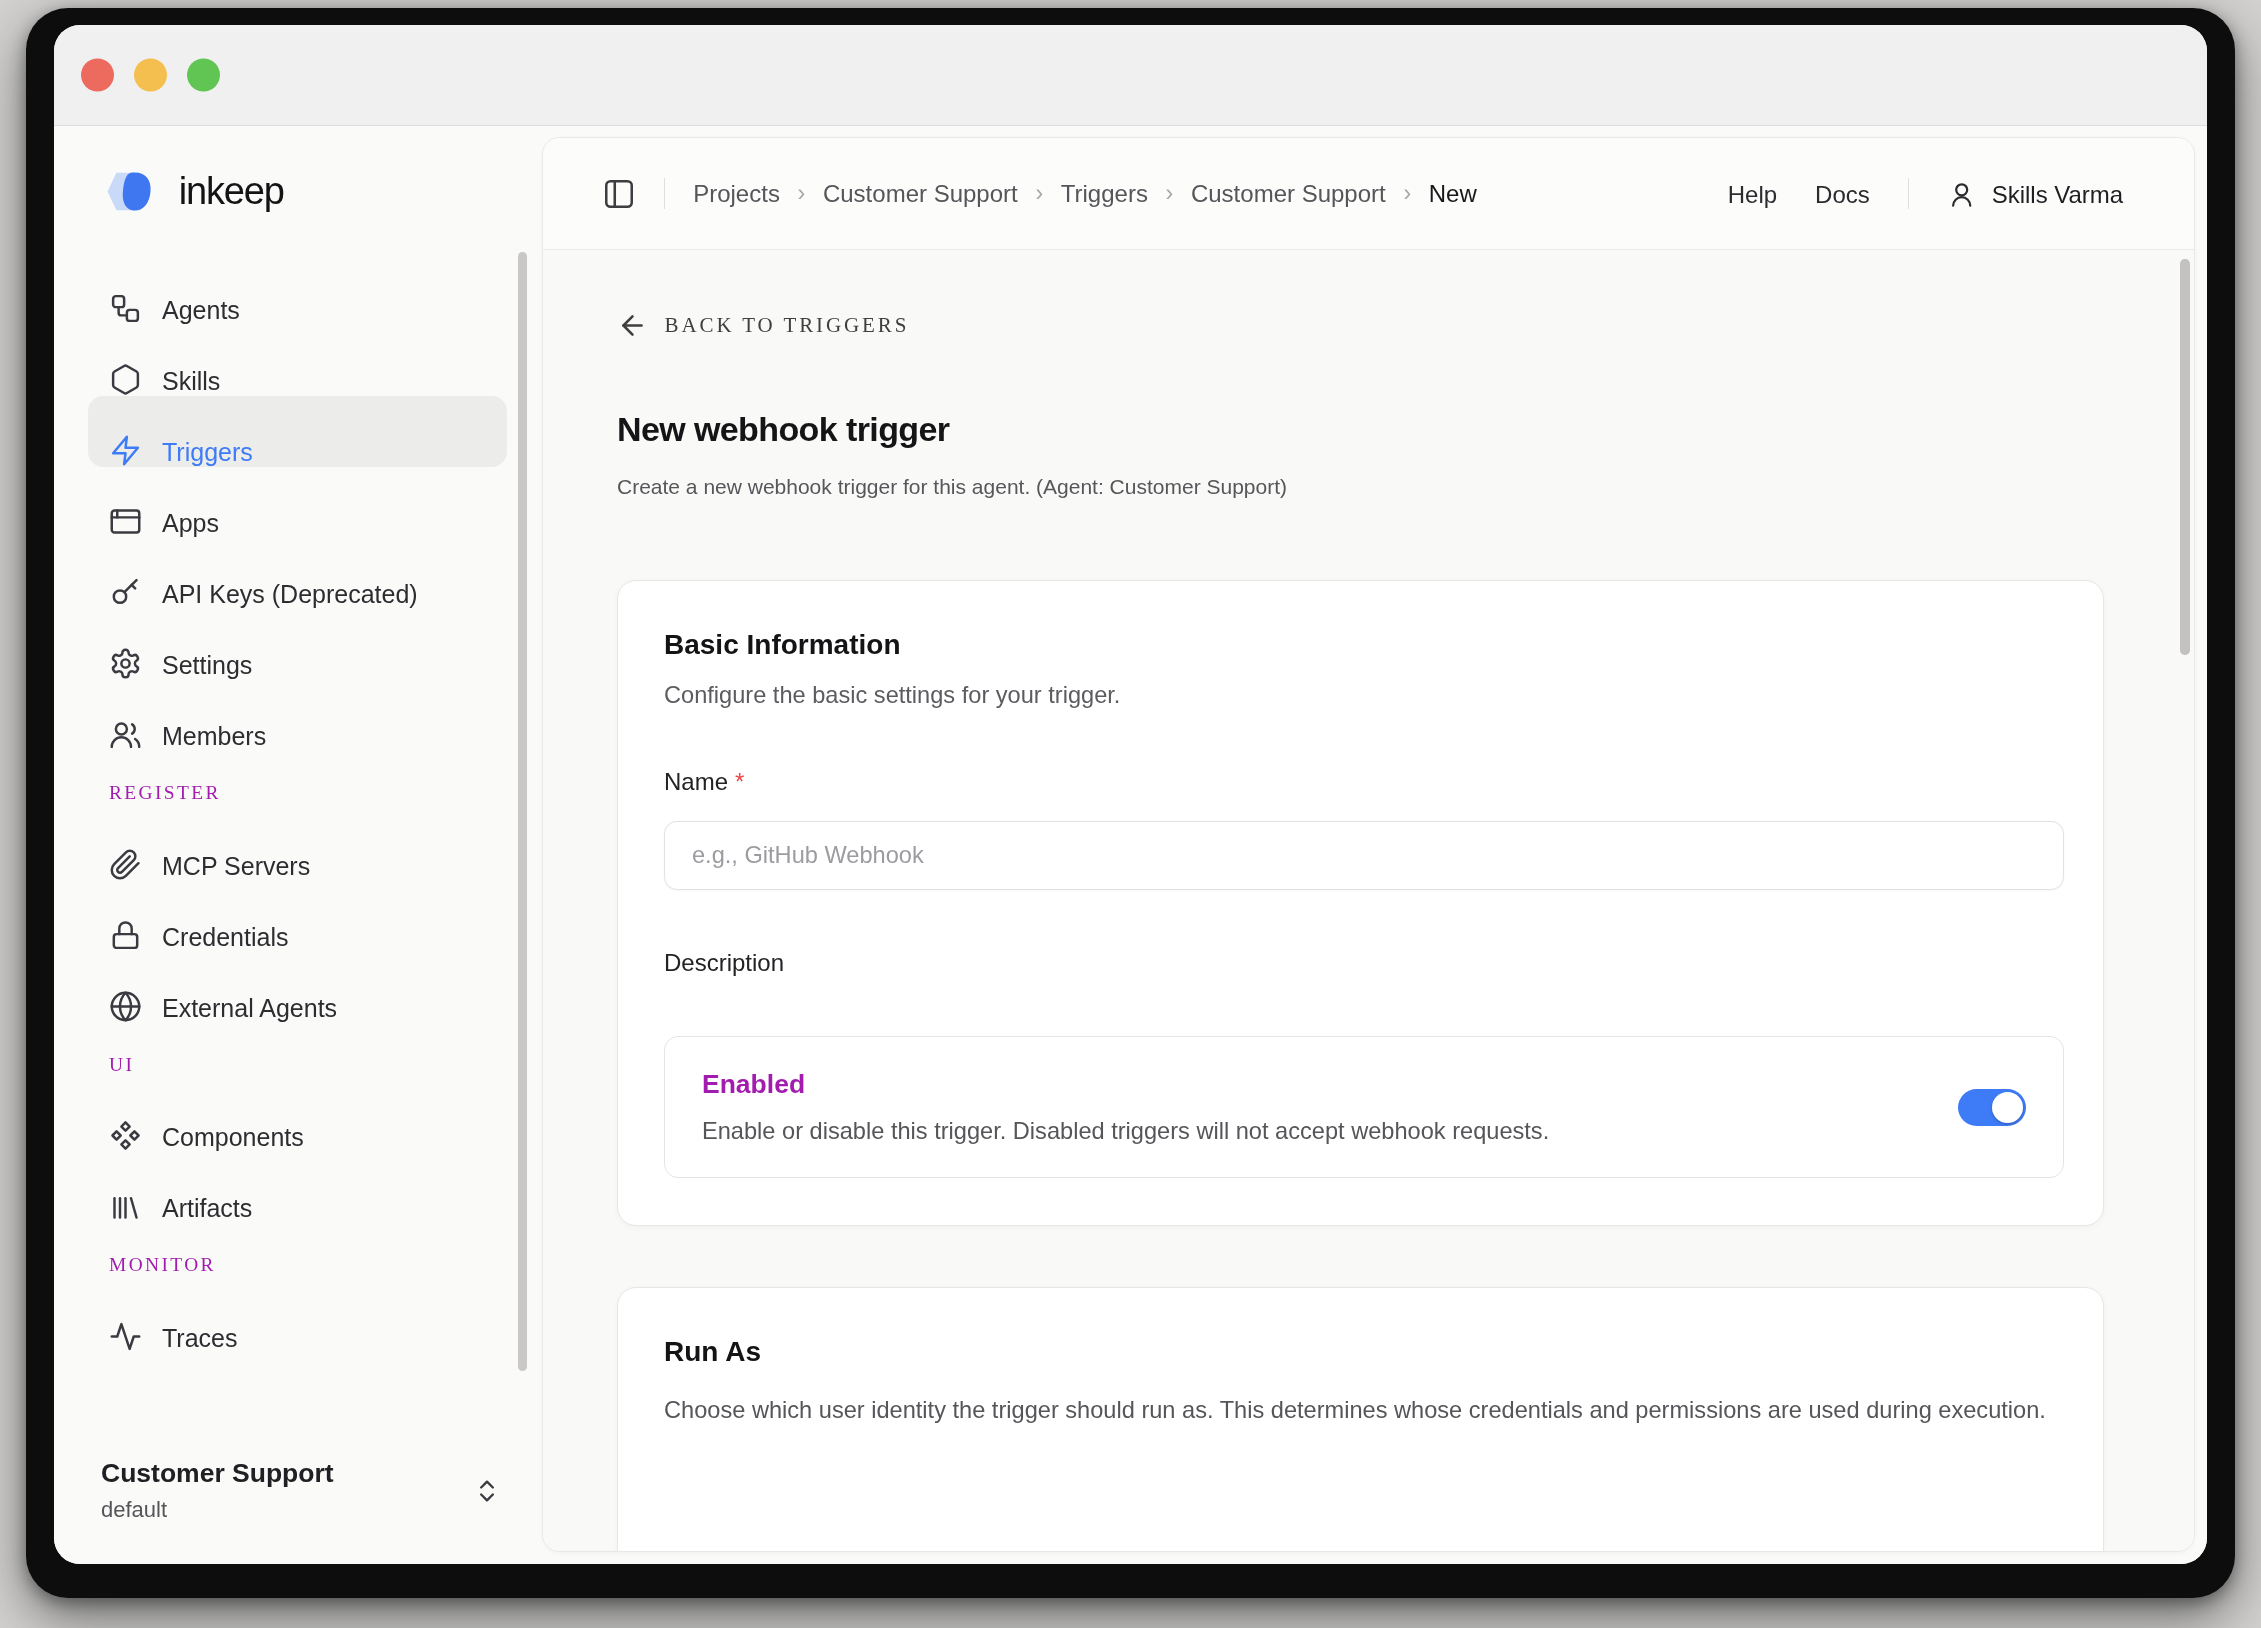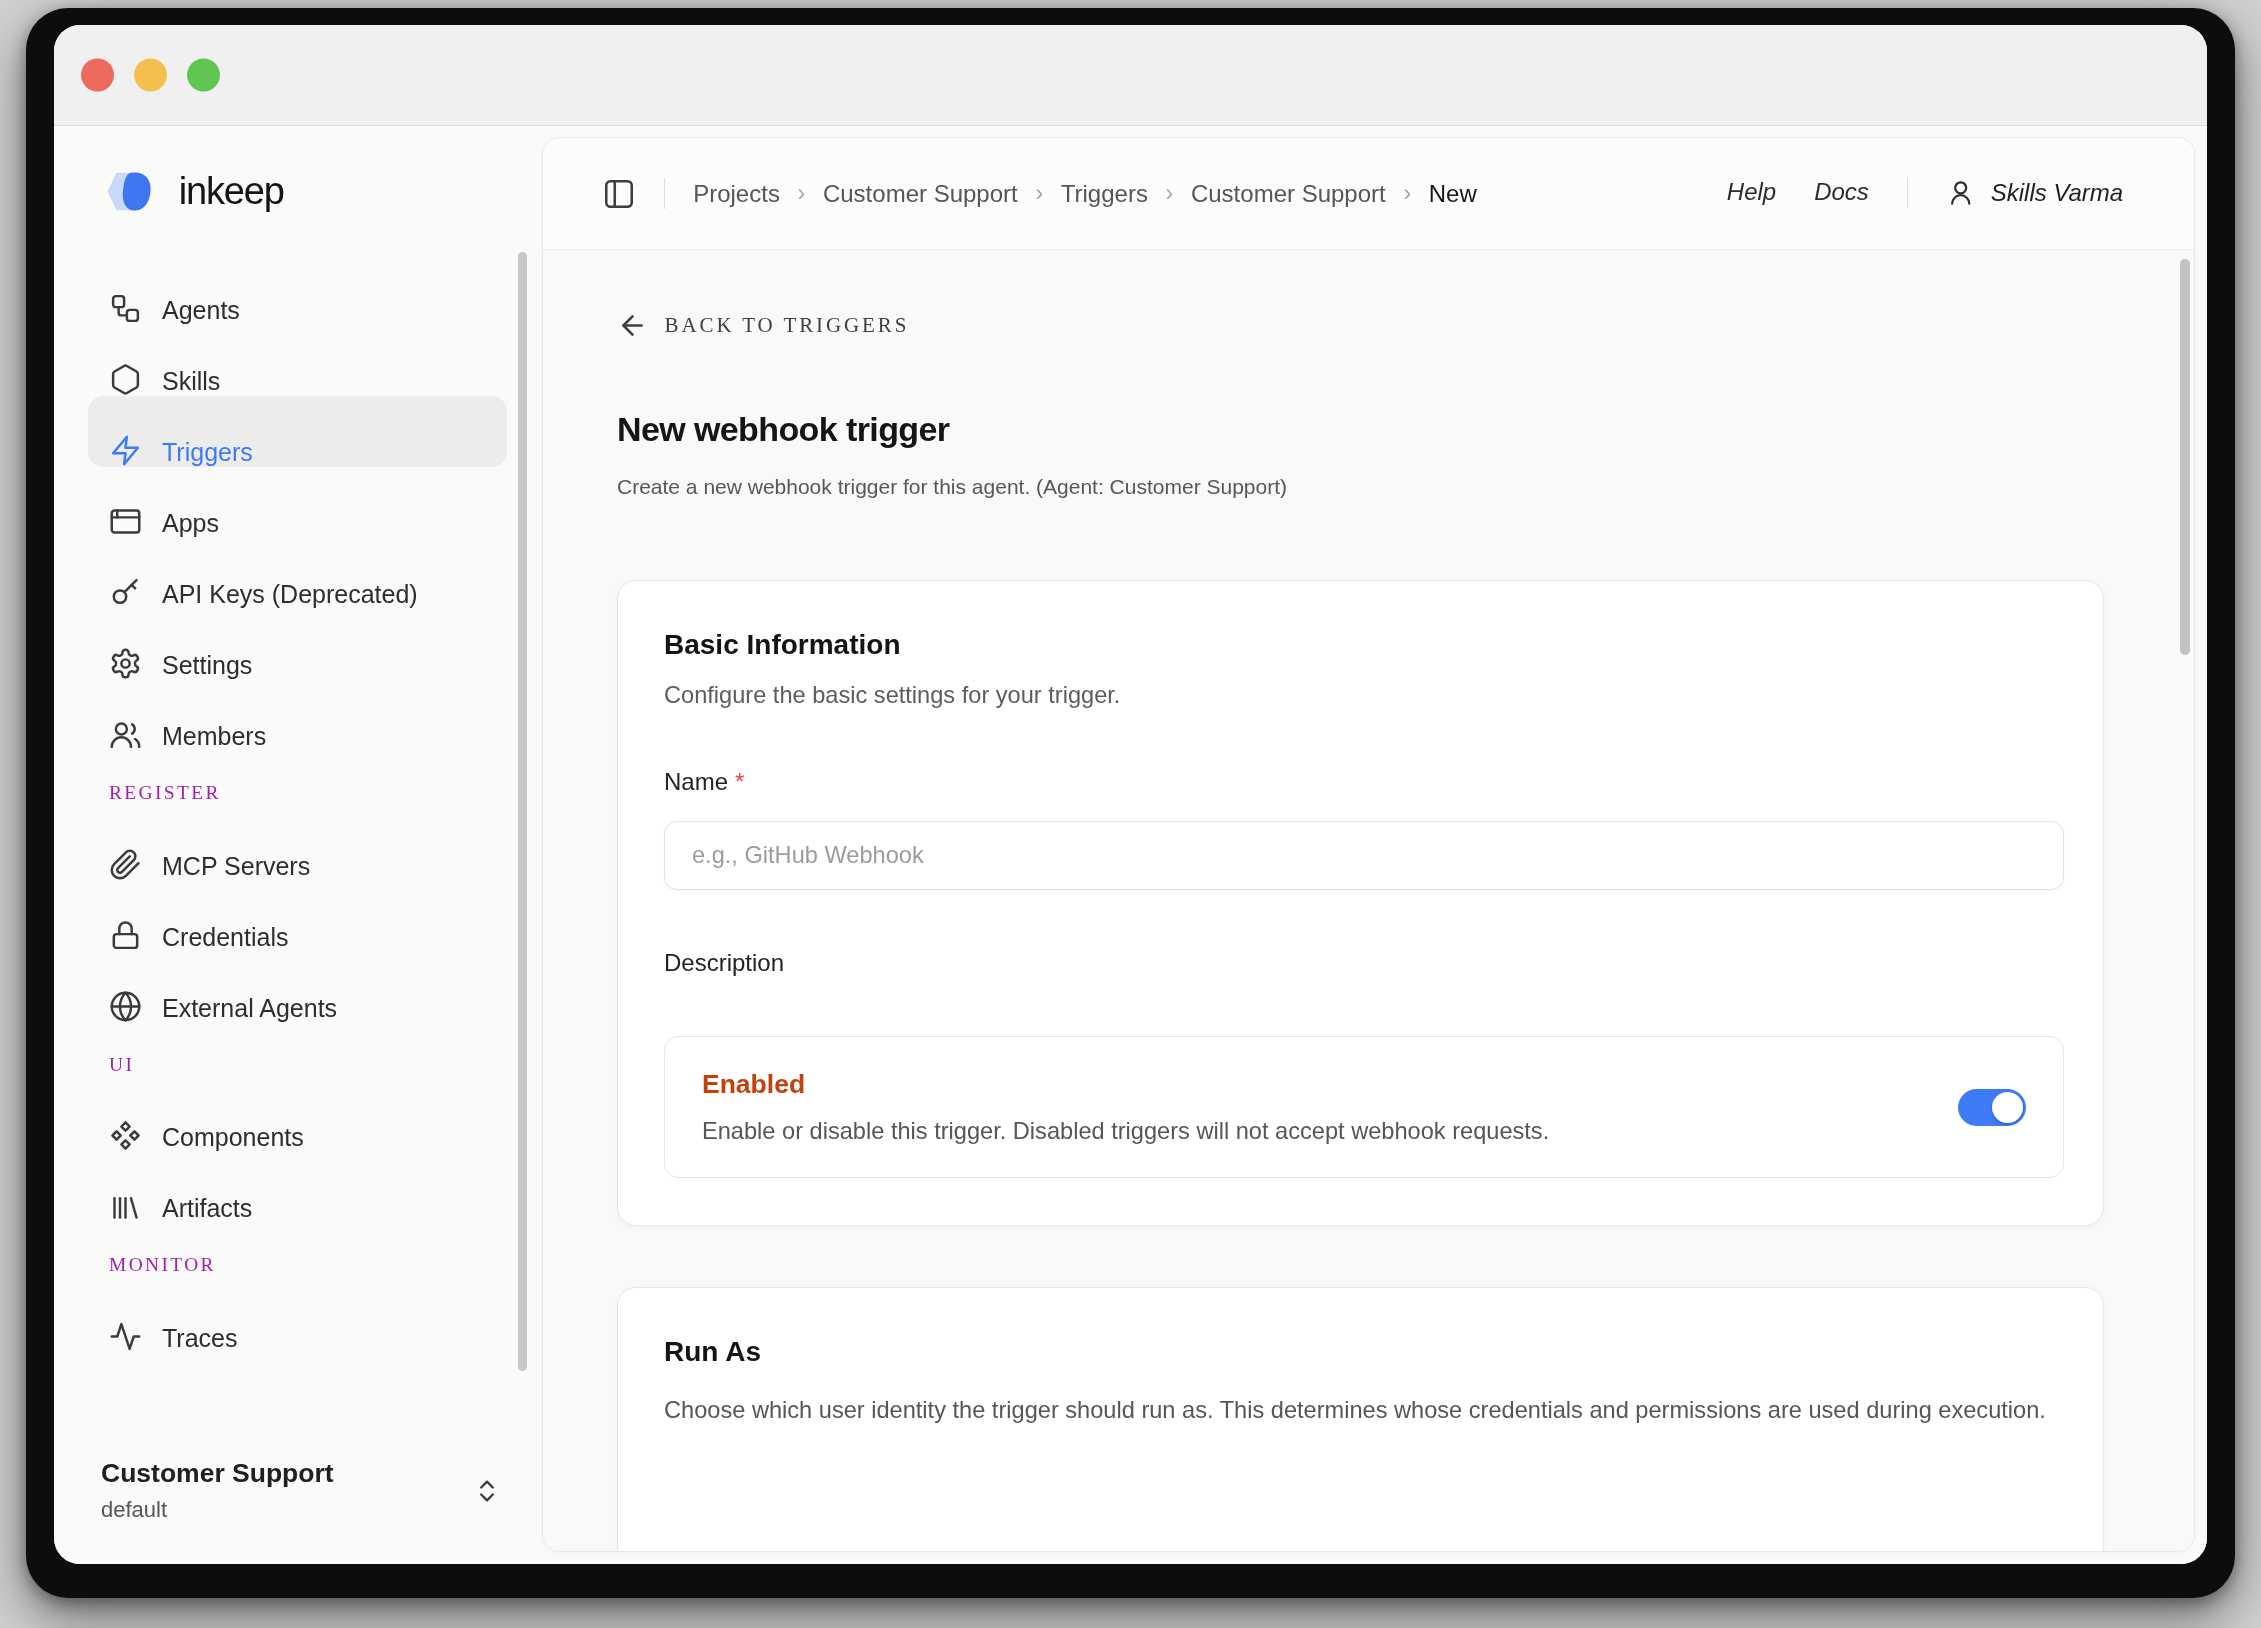--- a/index.html
+++ b/index.html
@@ -80,21 +80,21 @@
   }
   .panel-header {
     height:112px; flex-shrink:0; display:flex; align-items:center;
     padding:0 71px 0 59px; background:#fcfcfb; border-bottom:1.2px solid #ebeae8;
   }
   .icon-btn { width:34px; height:34px; color:#3d3d42; flex-shrink:0; }
   .vdiv { width:1.2px; height:31px; background:#e0dfdd; margin:0 28px; flex-shrink:0; }
   .crumbs { display:flex; align-items:center; gap:17.7px; font-size:24px; color:#55555a; white-space:nowrap; }
   .crumb-sep { color:#a6a6ab; font-size:23px; }
   .crumb.current { color:#18181b; font-weight:500; }
-  .header-right { margin-left:auto; display:flex; align-items:flex-start; gap:38px; font-size:24px; color:#2c2c30;font-style:italic; }
+  .header-right { margin-left:auto; display:flex; align-items:flex-end; gap:38px; font-size:24px; color:#2c2c30; }
   .user-chip { display:flex; align-items:center; gap:15.3px; color:#1f1f23; }
   .user-chip .ic { width:29.4px; height:29.4px; color:#2c2c30; }
 
   .panel-body { flex:1; background:#f9f9f7; padding:60px 90px 0 74px; overflow:hidden; }
 
   .back-link { display:flex; align-items:center; gap:16.5px; color:#413f3e;
     font-size:21px; letter-spacing:2.9px; font-weight:500; }
   .back-link .ic { width:31px; height:31px; }
 
   .page-title { margin-top:69px; font-size:34px; font-weight:600; color:#151517; letter-spacing:-0.6px; }
@@ -125,21 +125,21 @@
     background:repeating-linear-gradient(-45deg,#8d8d8d 0 1.8px,transparent 1.8px 6.5px);
     clip-path:polygon(100% 0,100% 100%,0 100%);
   }
   ::placeholder { color:#9c9ba0; opacity:1; }
 
   .enabled-box {
     margin-top:59px; border:1.2px solid #e6e5e3; border-radius:14px; background:#fff;
     padding:32px 37px; display:flex; align-items:center; gap:35px;
   }
   .enabled-text { flex:1; min-width:0; }
-  .enabled-title { font-size:26.5px; font-weight:600; color:#c2410c; }
+  .enabled-title { font-size:26.5px; font-weight:600; color:#a21caf; }
   .enabled-desc  { margin-top:17.7px; font-size:23.6px; color:#565559; }
   .toggle {
     width:68px; height:37px; border-radius:588px; background:#3e7bf6;
     position:relative; flex-shrink:0;
   }
   .toggle .knob {
     position:absolute; top:2.9px; right:2.9px; width:31px; height:31px;
     border-radius:50%; background:#fff; box-shadow:0 1.2px 2.9px rgba(0,0,0,.25);
   }
 

